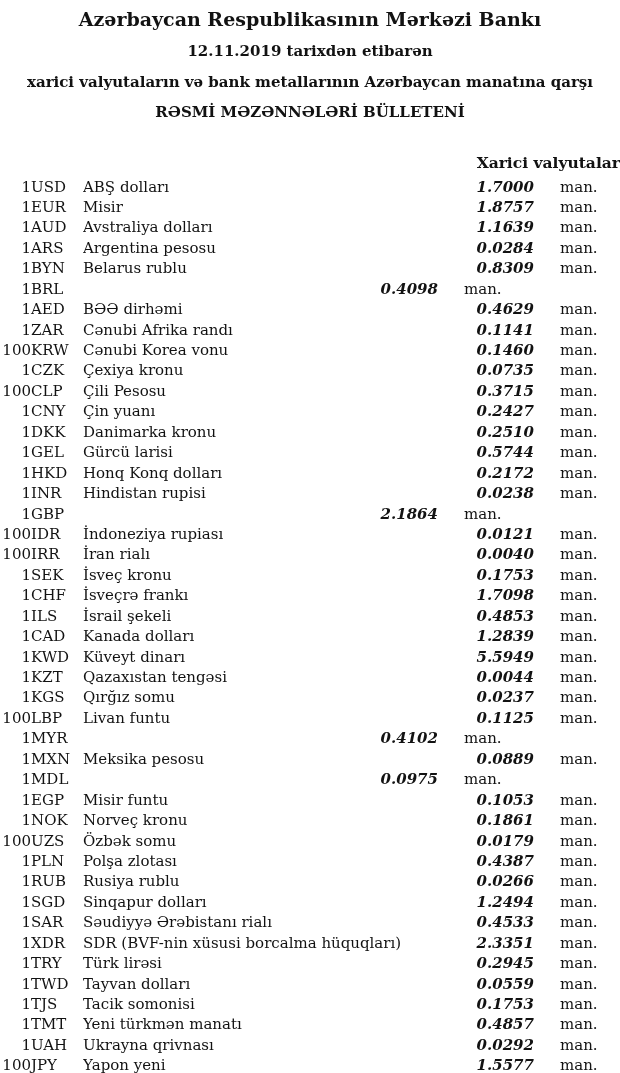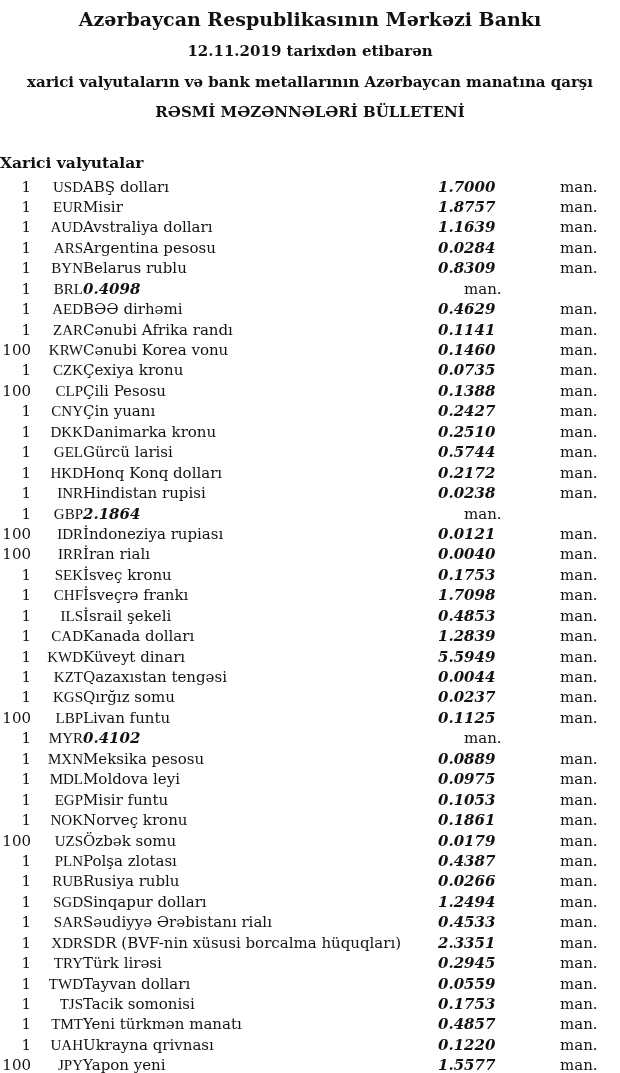--- a/index.html
+++ b/index.html
@@ -24,40 +24,40 @@
     margin: 0;
   }
   .hline {
     text-align: center;
     font-weight: bold;
     font-size: 15px;
     line-height: 22.5px;
     margin: 8px;
   }
   .section {
-    text-align: left;
+    text-align: right;
     font-weight: bold;
     font-size: 15.5px;
     line-height: 19px;
     margin-top: 29px;
   }
 
   .table { margin-top: 5px; padding-right: 42px; }
   .row {
     display: grid;
     grid-template-columns: 31px 52px 1fr 96px 44px;
     height: 20.45px;
     line-height: 20.45px;
     font-size: 15px;
     white-space: nowrap;
   }
   .col-qty  { text-align: right; }
-  .col-code { text-align: right; font-family: Liberation Serif, serif; }
+  .col-code { text-align: left; }
   .col-name { padding-left: 0; overflow: hidden; }
-  .col-rate { text-align: left; font-weight: bold; font-style: italic; }
+  .col-rate { text-align: right; font-weight: bold; font-style: italic; }
   .col-unit { padding-left: 26px; box-sizing: border-box; }
 </style>
 </head>
 <body>
 
 <div class="doc">
   <div class="title">Azərbaycan Respublikasının Mərkəzi Bankı</div>
   <div class="hline">12.11.2019 tarixdən etibarən</div>
   <div class="hline">xarici valyutaların və bank metallarının Azərbaycan manatına qarşı</div>
   <div class="hline">RƏSMİ MƏZƏNNƏLƏRİ BÜLLETENİ</div>
@@ -129,21 +129,21 @@
         <span class="col-qty">1</span>
         <span class="col-code">CZK</span>
         <span class="col-name">Çexiya kronu</span>
         <span class="col-rate">0.0735</span>
         <span class="col-unit">man.</span>
       </div>
       <div class="row">
         <span class="col-qty">100</span>
         <span class="col-code">CLP</span>
         <span class="col-name">Çili Pesosu</span>
-        <span class="col-rate">0.1388</span>
+        <span class="col-rate">0.3715</span>
         <span class="col-unit">man.</span>
       </div>
       <div class="row">
         <span class="col-qty">1</span>
         <span class="col-code">CNY</span>
         <span class="col-name">Çin yuanı</span>
         <span class="col-rate">0.2427</span>
         <span class="col-unit">man.</span>
       </div>
       <div class="row">
@@ -259,21 +259,20 @@
       <div class="row">
         <span class="col-qty">1</span>
         <span class="col-code">MXN</span>
         <span class="col-name">Meksika pesosu</span>
         <span class="col-rate">0.0889</span>
         <span class="col-unit">man.</span>
       </div>
       <div class="row">
         <span class="col-qty">1</span>
         <span class="col-code">MDL</span>
-        <span class="col-name">Moldova leyi</span>
         <span class="col-rate">0.0975</span>
         <span class="col-unit">man.</span>
       </div>
       <div class="row">
         <span class="col-qty">1</span>
         <span class="col-code">EGP</span>
         <span class="col-name">Misir funtu</span>
         <span class="col-rate">0.1053</span>
         <span class="col-unit">man.</span>
       </div>
@@ -351,21 +350,21 @@
         <span class="col-qty">1</span>
         <span class="col-code">TMT</span>
         <span class="col-name">Yeni türkmən manatı</span>
         <span class="col-rate">0.4857</span>
         <span class="col-unit">man.</span>
       </div>
       <div class="row">
         <span class="col-qty">1</span>
         <span class="col-code">UAH</span>
         <span class="col-name">Ukrayna qrivnası</span>
-        <span class="col-rate">0.1220</span>
+        <span class="col-rate">0.0292</span>
         <span class="col-unit">man.</span>
       </div>
       <div class="row">
         <span class="col-qty">100</span>
         <span class="col-code">JPY</span>
         <span class="col-name">Yapon yeni</span>
         <span class="col-rate">1.5577</span>
         <span class="col-unit">man.</span>
       </div>
       <div class="row">

